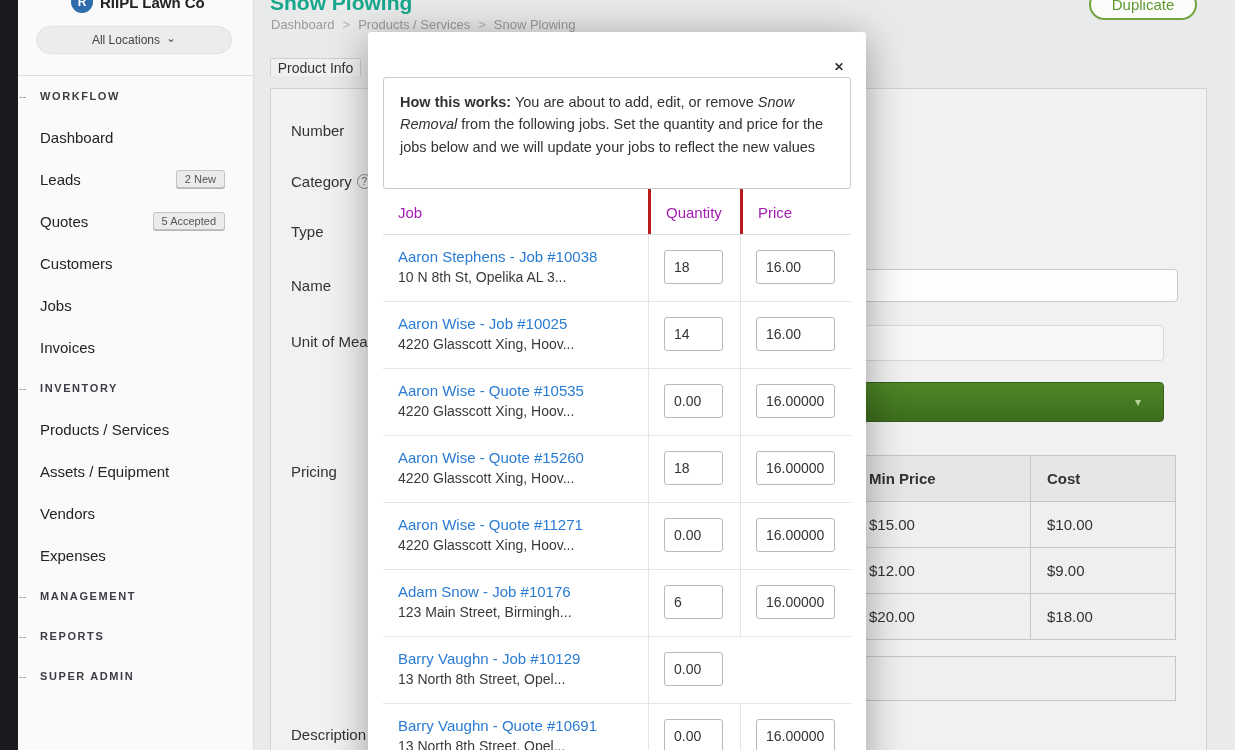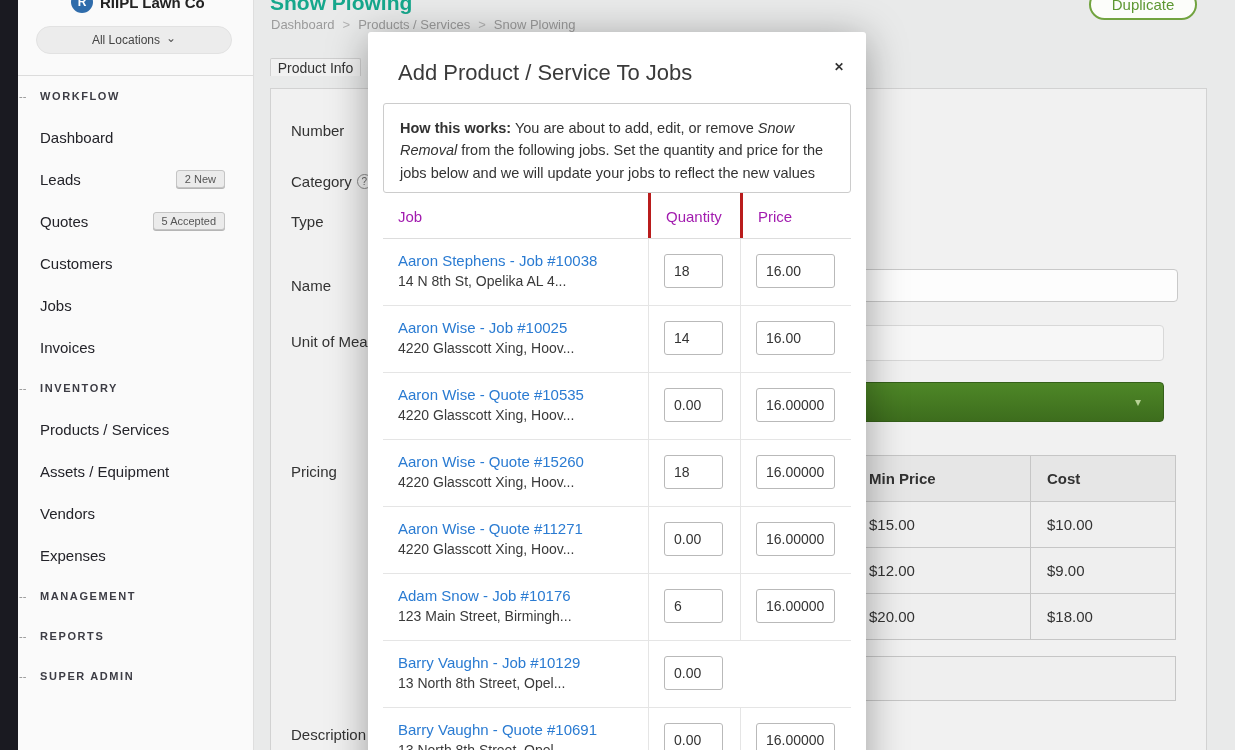--- a/index.html
+++ b/index.html
@@ -46,21 +46,21 @@
   .pcell { padding:14px 16px; font-size:15px; color:#333; border-left:1px solid #c6c6c6; min-height:45px; }
   .pcell:first-child { border-left:none; }
   .empty-row { position:absolute; left:220px; top:567px; width:685px; height:45px; border:1px solid #c6c6c6; background:#efefef; }
 
   
   .modal { position:absolute; left:368px; top:32px; width:498px; min-height:770px; background:#ffffff; border-radius:3px; box-shadow:0 6px 40px rgba(0,0,0,0.35); z-index:10; }
   .modal-header { position:relative; padding:28px 30px 17px; }
   .modal-title { font-size:22px; color:#3a3a3a; font-weight:400; }
   .modal-close { position:absolute; right:16px; top:22px; font-size:12px; font-weight:700; color:#333; background:none; border:none; cursor:pointer; padding:6px; font-family:inherit; }
   .modal-body { padding:0 15px; }
-  .intro-box { border:1px solid #cccccc; border-radius:3px; padding:13px 16px 8px; font-size:14.5px; line-height:1.55; color:#333; }
+  .intro-box { border:1px solid #cccccc; border-radius:3px; padding:13px 16px 30px; font-size:14.5px; line-height:1.55; color:#333; }
   .intro-box .it { font-style:italic; }
   .intro-box .bd { font-weight:700; }
   .mhead { display:grid; grid-template-columns:265px 92px 111px; border-bottom:1px solid #dddddd; }
   .mhead .mhcell { padding:15px 15px 13px; font-size:15px; color:#a21caf; }
   .mhead .mhcell + .mhcell { border-left:3px solid #b91c1c; }
   .mrow { display:grid; grid-template-columns:265px 92px 111px; border-bottom:1px solid #e5e5e5; min-height:67px; }
   .jobcell { padding:13px 15px 10px; overflow:hidden; }
   .joblink { display:block; font-size:15px; color:#2a7bd2; text-decoration:none; cursor:pointer; margin-bottom:4px; white-space:nowrap; }
   .jobaddr { font-size:14px; color:#3a3a3a; white-space:nowrap; }
   .inputcell { padding:15px 0 0 15px; border-left:1px solid #e5e5e5; }
@@ -152,21 +152,21 @@
   <div class="tab">Product Info</div>
 
   <div class="card">
     <div class="lbl" style="top:33px">
       <span>Number</span>
     </div>
     <div class="lbl" style="top:84px">
       <span>Category</span>
       <span class="help">?</span>
     </div>
-    <div class="lbl" style="top:124px">
+    <div class="lbl" style="top:134px">
       <span>Type</span>
     </div>
     <div class="lbl" style="top:188px">
       <span>Name</span>
     </div>
     <div class="lbl" style="top:244px">
       <span>Unit of Measure</span>
     </div>
     <div class="lbl" style="top:374px">
       <span>Pricing</span>
@@ -203,38 +203,37 @@
         <div class="pcell">$20.00</div>
         <div class="pcell">$18.00</div>
       </div>
     </div>
     <div class="empty-row"></div>
   </div>
 </main>
 
 <div class="modal">
   <div class="modal-header">
-    <div class="modal-title">Add Product / Service To Jobs</div>
     <button class="modal-close">✕</button>
   </div>
   <div class="modal-body">
     <div class="intro-box">
       <span class="bd">How this works:</span><span> You are about to add, edit, or remove </span><span class="it">Snow Removal</span><span> from the following jobs. Set the quantity and price for the jobs below and we will update your jobs to reflect the new values</span>
     </div>
 
     <div class="mhead">
       <div class="mhcell">Job</div>
       <div class="mhcell">Quantity</div>
       <div class="mhcell">Price</div>
     </div>
 
     <div class="mrow">
       <div class="jobcell">
         <a class="joblink">Aaron Stephens - Job #10038</a>
-        <div class="jobaddr">14 N 8th St, Opelika AL 4...</div>
+        <div class="jobaddr">10 N 8th St, Opelika AL 3...</div>
       </div>
       <div class="inputcell"><input class="qty-input" value="18" style=""></div>
       <div class="inputcell"><input class="price-input" value="16.00" style=""></div>
     </div>
     <div class="mrow">
       <div class="jobcell">
         <a class="joblink">Aaron Wise - Job #10025</a>
         <div class="jobaddr">4220 Glasscott Xing, Hoov...</div>
       </div>
       <div class="inputcell"><input class="qty-input" value="14" style=""></div>

